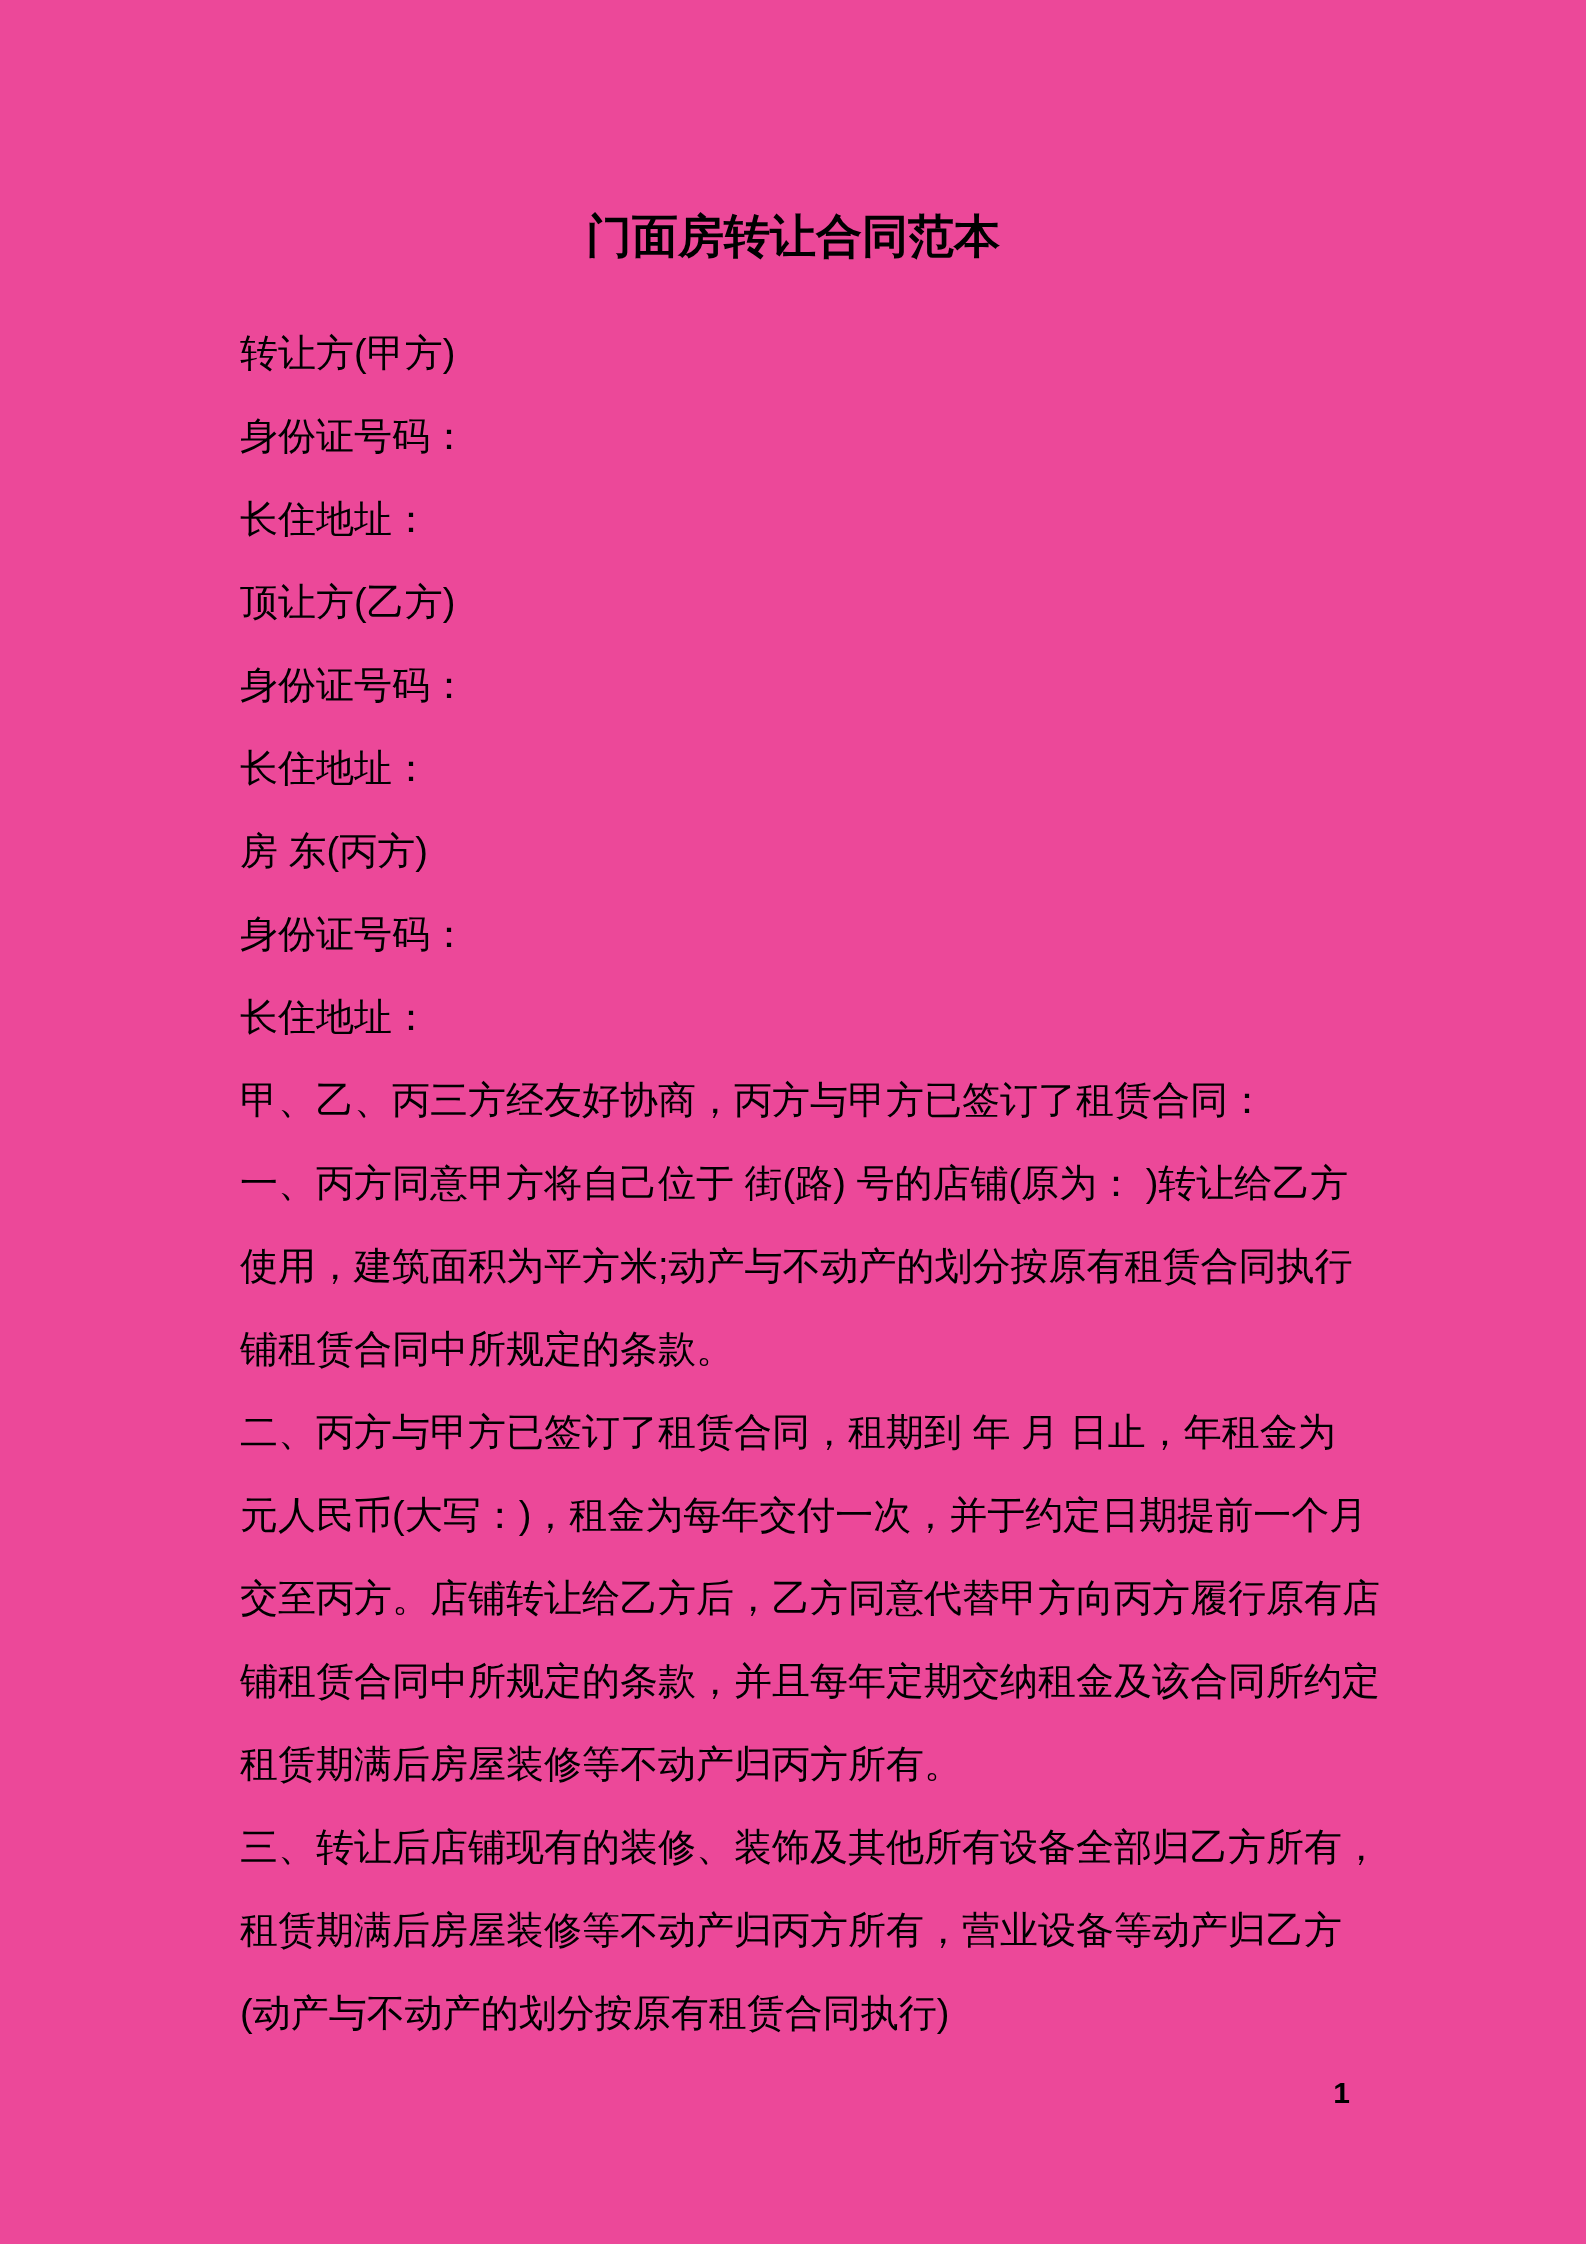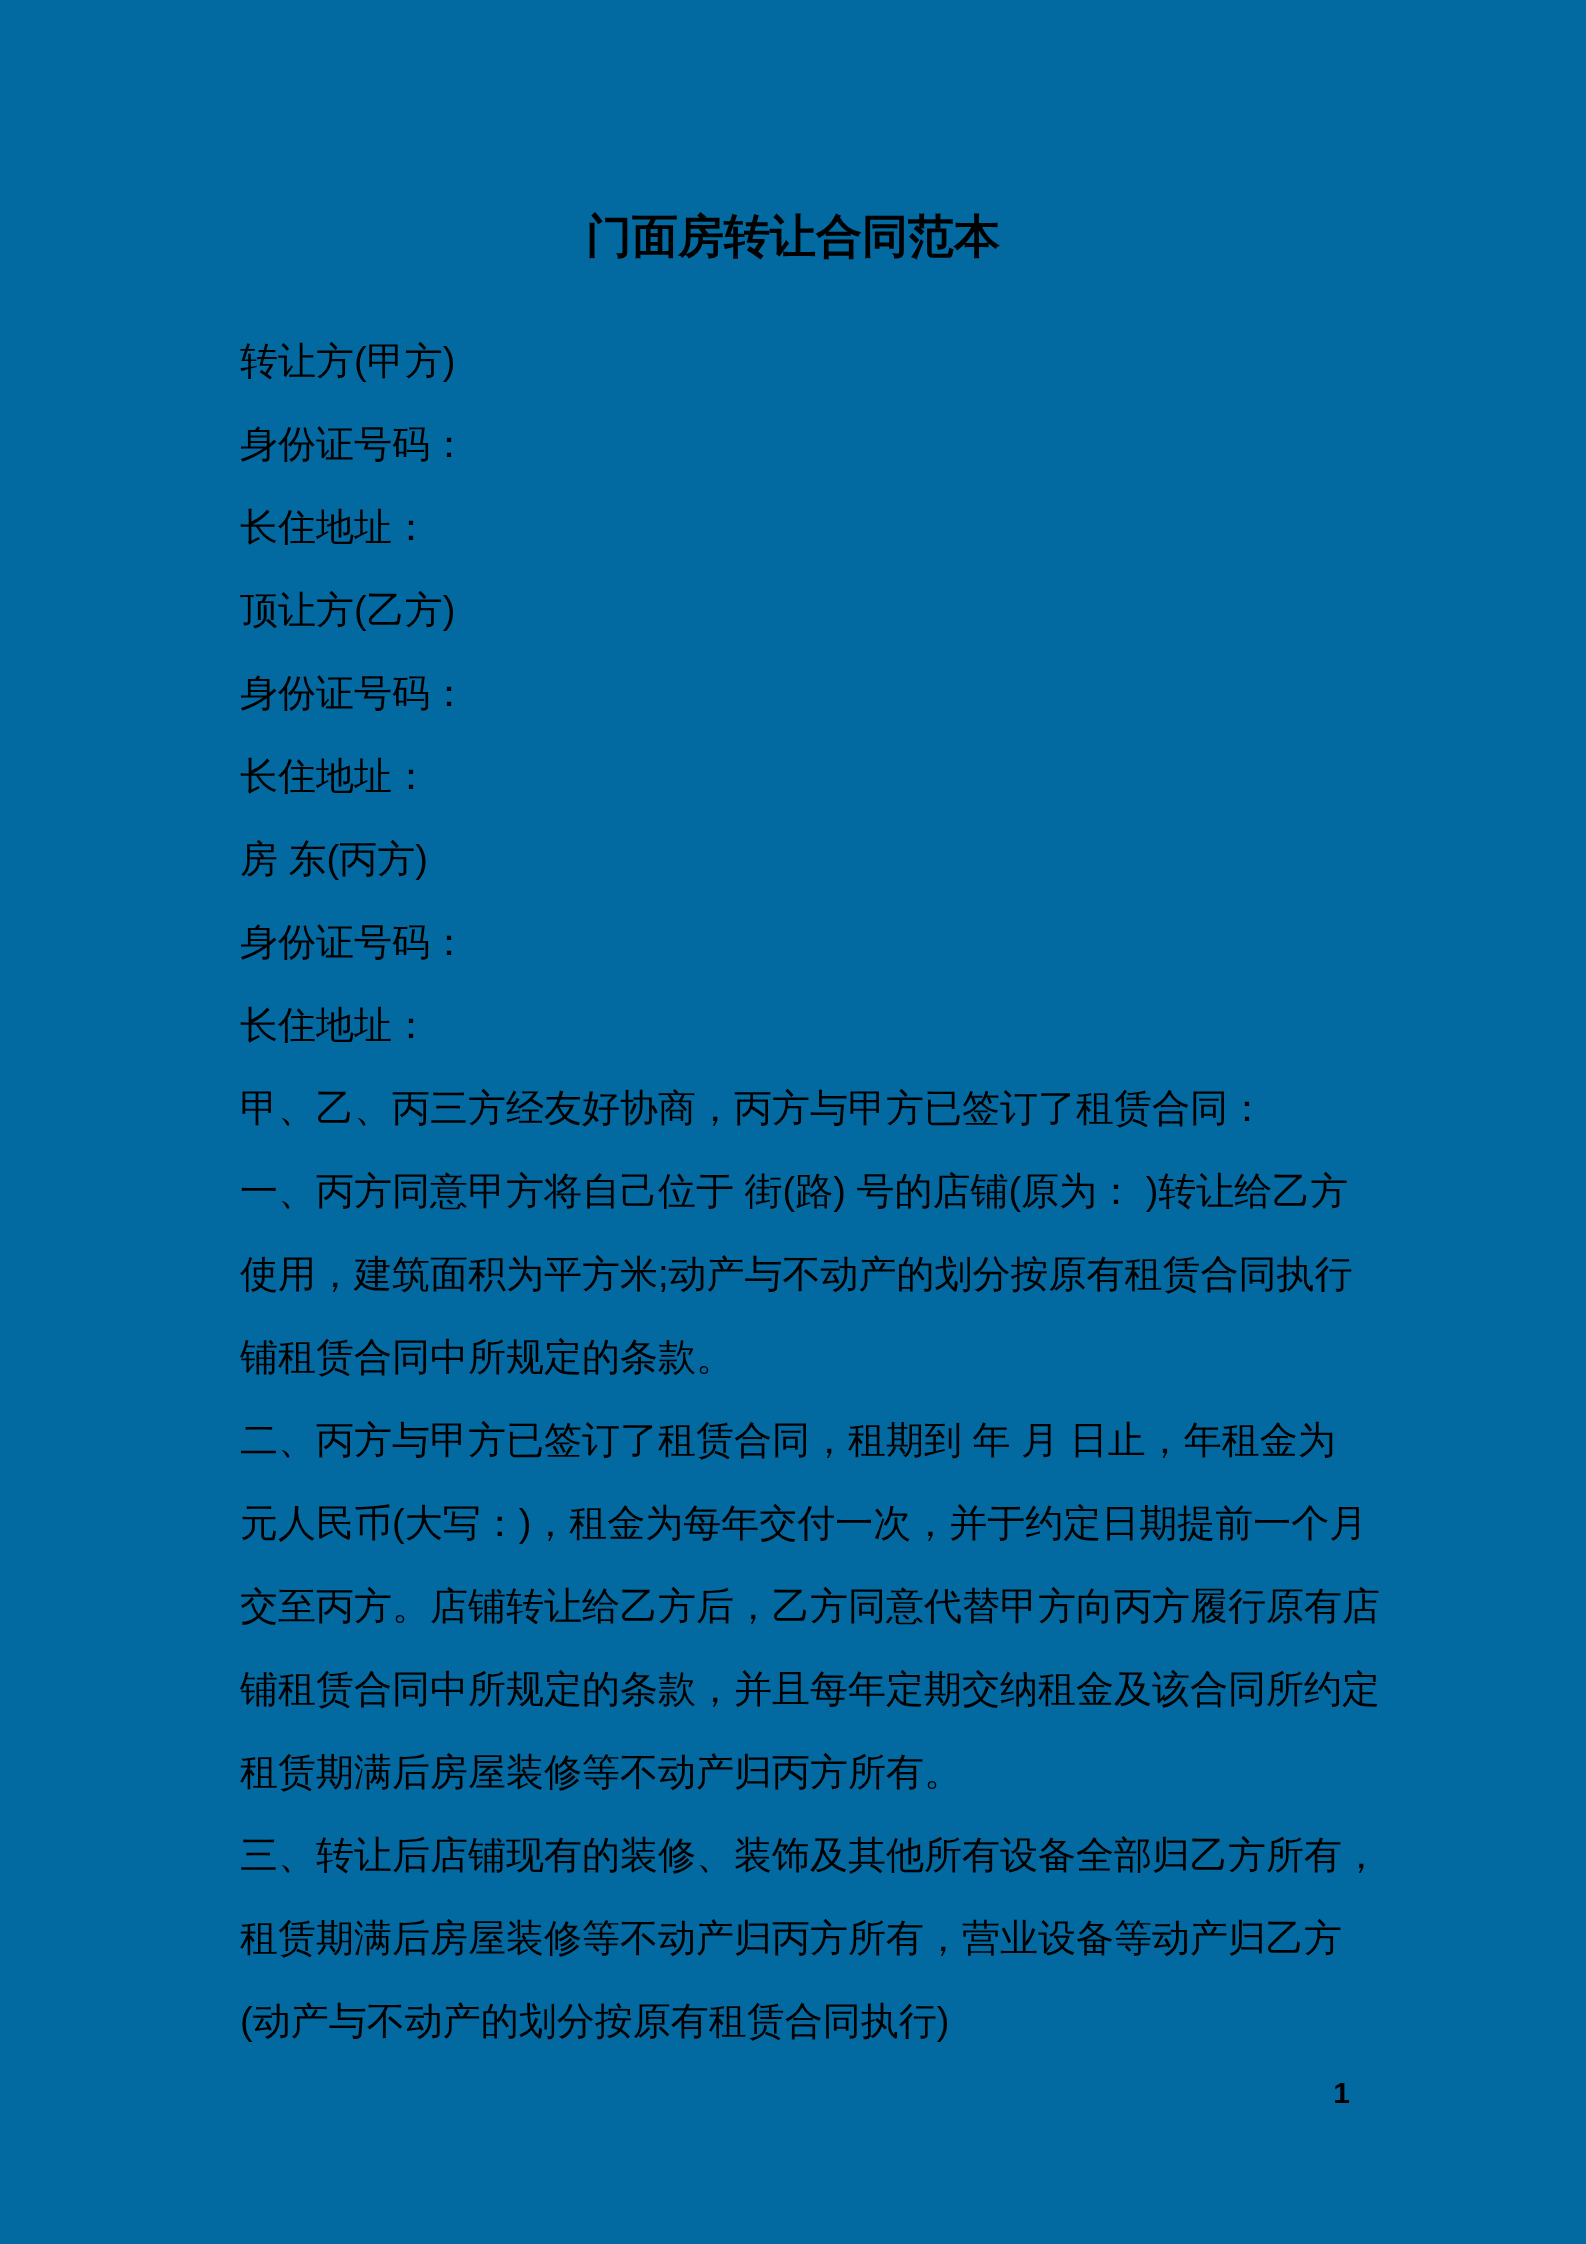--- a/index.html
+++ b/index.html
@@ -11,38 +11,38 @@
     height: 2244px;
     position: relative;
     background: #ffffff;
     color: #000000;
     font-family: "Liberation Sans", sans-serif;
     overflow: hidden;
   }
   .doc-page {
     position: absolute;
     inset: 0;
-    background: #0369a1;
+    background: #ec4899;
   }
   .doc-title {
     position: absolute;
     top: 203px;
     left: 0;
     width: 1586px;
     text-align: center;
     font-size: 46px;
     font-weight: bold;
     line-height: 66px;
     letter-spacing: 0px;
     white-space: nowrap;
   }
   .doc-body {
     position: absolute;
     left: 240px;
-    top: 320px;
+    top: 312px;
     width: 1180px;
   }
   .doc-body .line {
     height: 83px;
     line-height: 83px;
     font-size: 38px;
     white-space: nowrap;
     letter-spacing: 0px;
   }
   .doc-footer {

